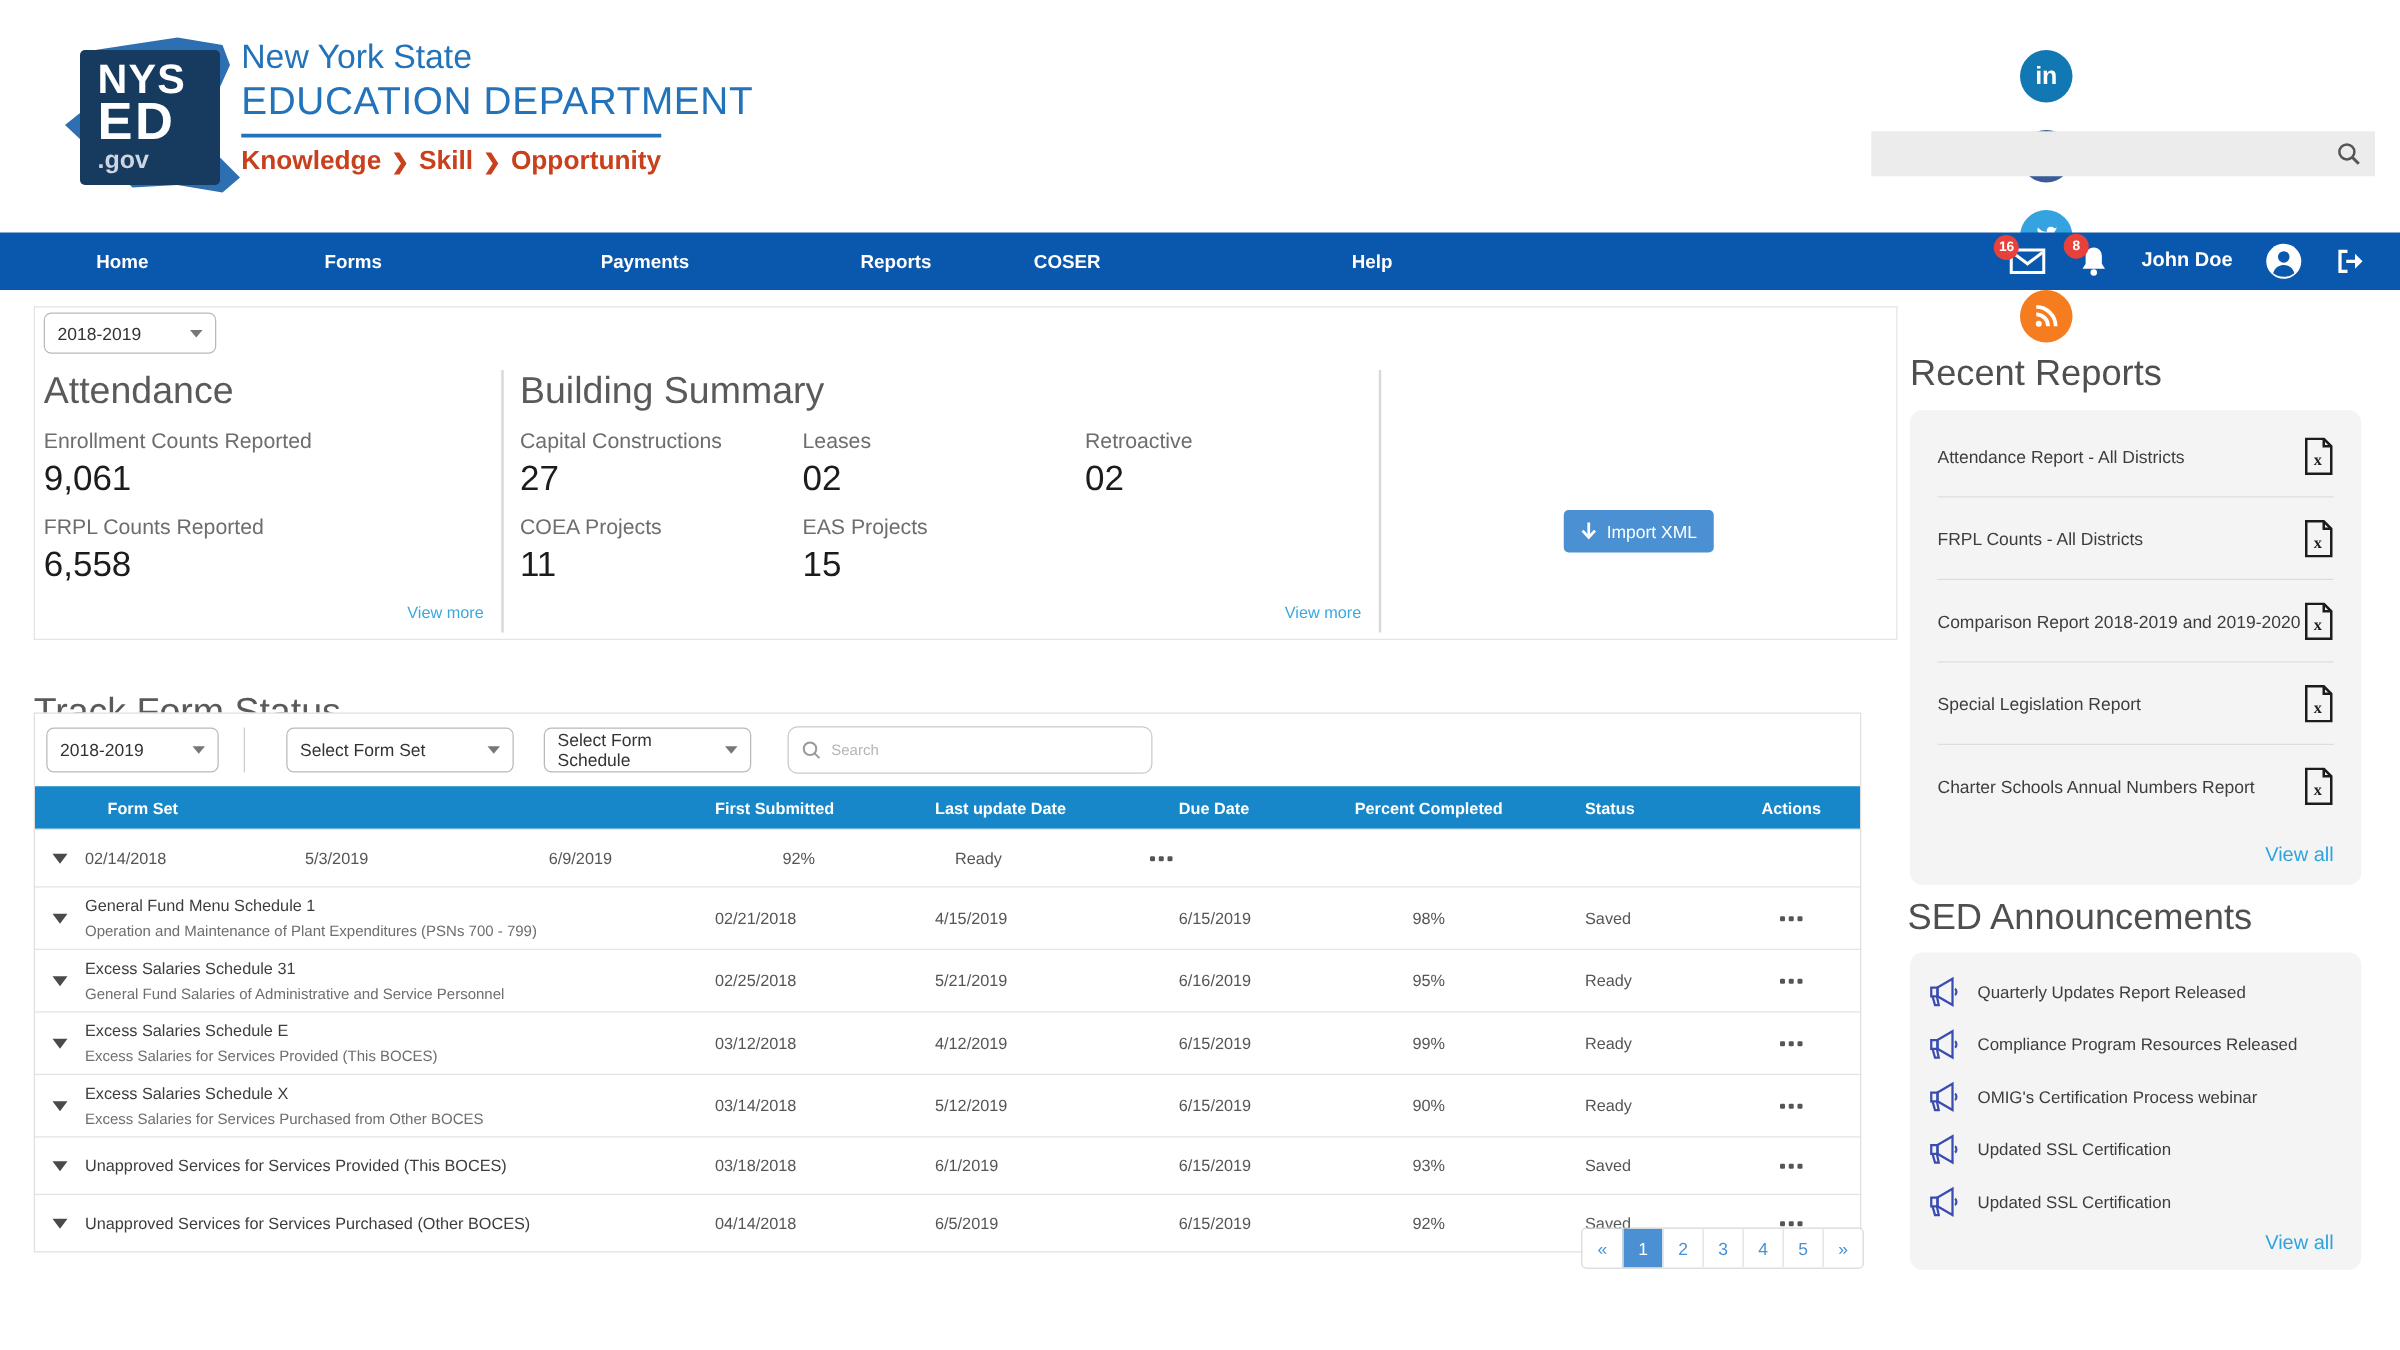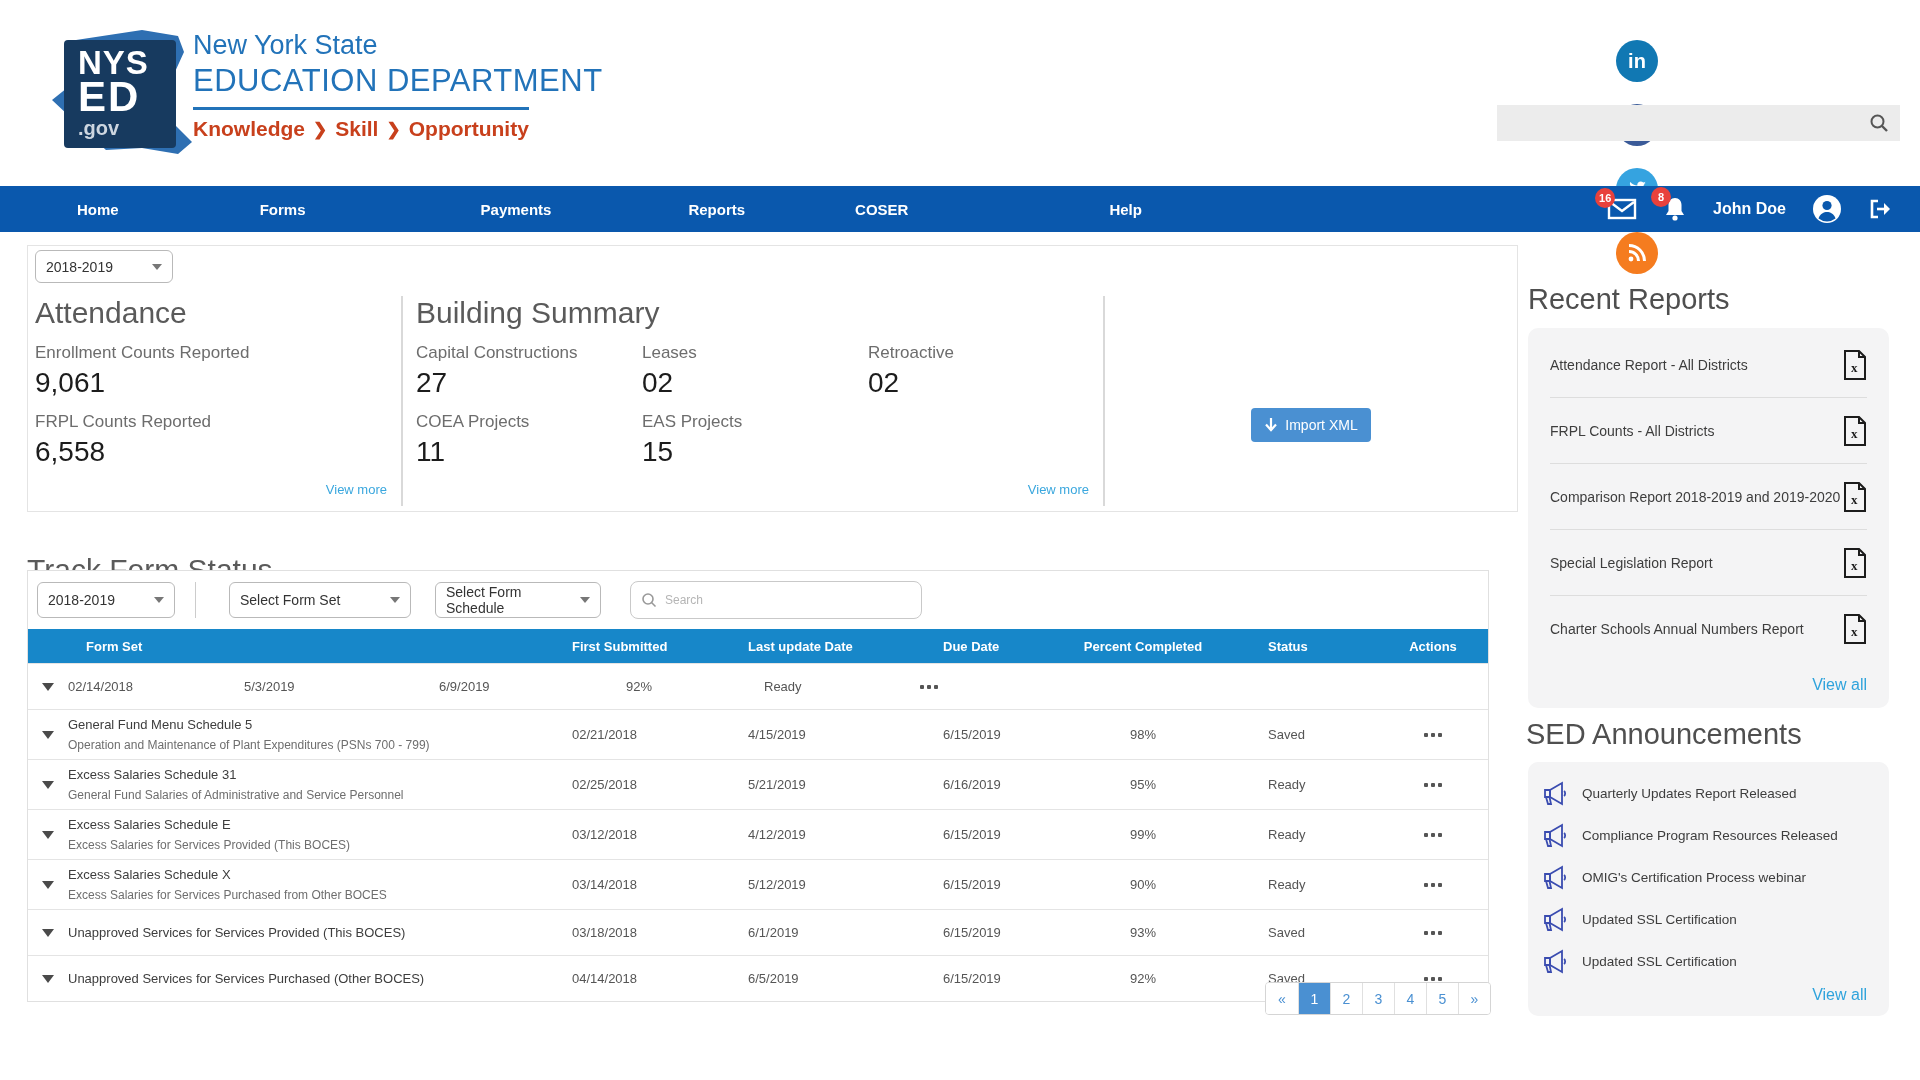--- a/index.html
+++ b/index.html
@@ -34,21 +34,21 @@
   .search-glyph { margin-right:10px; }
 
   
   .navbar { position:absolute; left:0; top:186px; width:1920px; height:46px; background:#0a58ad; display:flex; align-items:center;padding-left:40px; }
   .nav-left { display:flex; align-items:center; height:100%; }
   .nav-left a { color:#fff; font-size:15px; font-weight:bold; text-decoration:none; cursor:pointer; }
   .nav-left a:nth-of-type(1){ margin-left:37px; }
   .nav-left a:nth-of-type(2){ margin-left:141px; }
   .nav-left a:nth-of-type(3){ margin-left:175px; }
   .nav-left a:nth-of-type(4){ margin-left:137px; }
-  .nav-left a:nth-of-type(5){ margin-left:110px; }
+  .nav-left a:nth-of-type(5){ margin-left:82px; }
   .nav-left a:nth-of-type(6){ margin-left:201px; }
   .nav-right { margin-left:auto; display:flex; align-items:center; gap:26px; padding-right:26px; }
   .icon-wrap { position:relative; cursor:pointer; display:flex; align-items:center; }
   .badge { position:absolute; top:-9px; left:-12px; min-width:20px; height:20px; padding:0 4px; background:#e8413c; color:#fff;
            border-radius:10px; font-size:11px; font-weight:bold; display:flex; align-items:center; justify-content:center; }
   .user-name { color:#fff; font-size:16px; font-weight:bold; cursor:pointer; }
 
   
   .panel { position:absolute; left:27px; top:245px; width:1491px; height:267px; background:#fff; border:1px solid #e4e4e4; }
   .year-box { position:absolute; left:7px; top:4px; width:138px; height:33px; border:1px solid #b9b9b9; border-radius:6px;
@@ -336,21 +336,21 @@
               <span></span>
             </span>
           </div>
         </div>
 
         <div class="trow">
           <div class="col-caret">
             <span class="row-caret"></span>
           </div>
           <div class="col-form">
-            <div class="row-title">General Fund Menu Schedule 5</div>
+            <div class="row-title">General Fund Menu Schedule 1</div>
             <div class="row-sub">Operation and Maintenance of Plant Expenditures (PSNs 700 - 799)</div>
           </div>
           <div class="col-fs">02/21/2018</div>
           <div class="col-lu">4/15/2019</div>
           <div class="col-dd">6/15/2019</div>
           <div class="col-pc">98%</div>
           <div class="col-st">Saved</div>
           <div class="col-ac">
             <span class="dots">
               <span></span>

